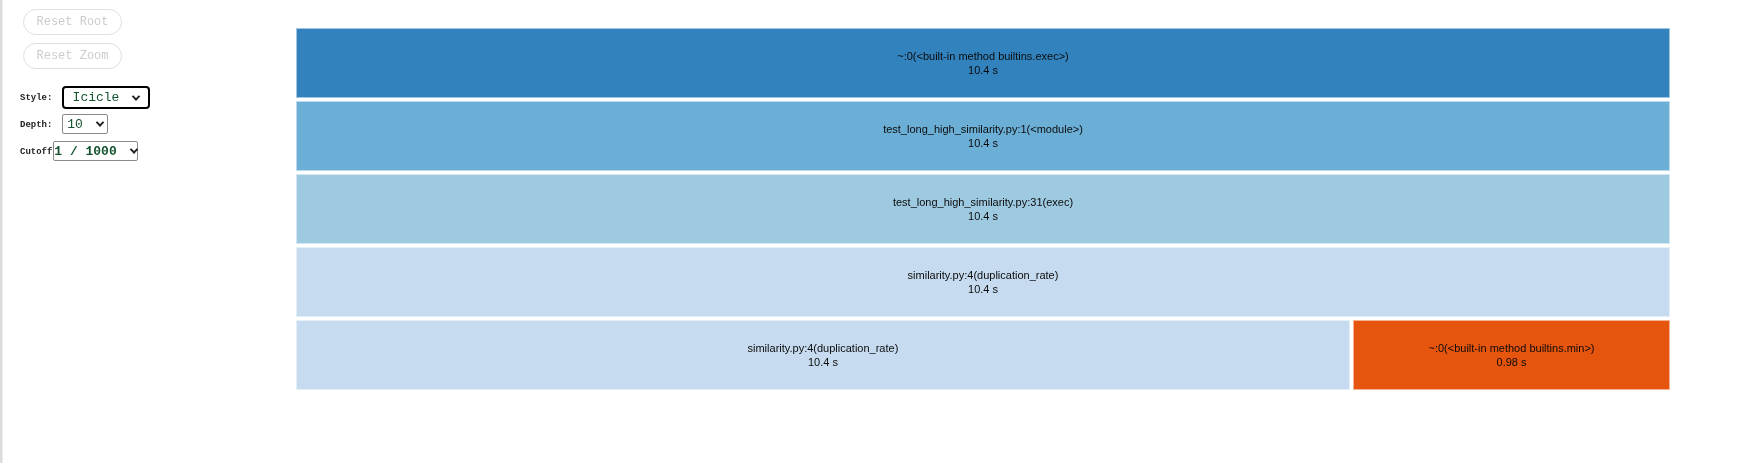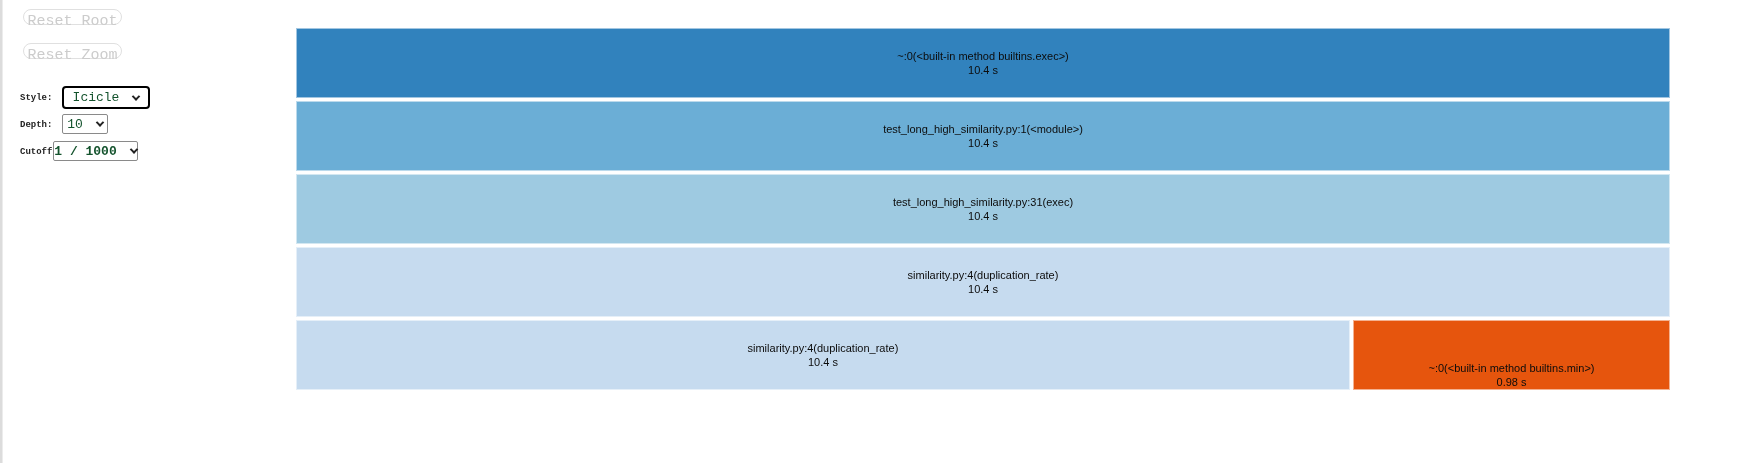--- a/index.html
+++ b/index.html
@@ -13,27 +13,27 @@
   
   .edge-strip {
     position: absolute; left: 0; top: 0;
     width: 3px; height: 463px;
     background: #dcdcdc;
     border-right: 1px solid #ececec;
   }
   
   .reset-btn {
     position: absolute; left: 23px;
-    width: 99px; height: 16px;
+    width: 99px; height: 26px;
     border: 1px solid #e0e0e0;
     border-radius: 13px;
     background: #ffffff;
     color: #cccccc;
     font-family: "Liberation Mono", monospace;
-    font-size: 15px;
+    font-size: 12px;
     text-align: center;
     line-height: 24px;
     cursor: default;
     white-space: nowrap;
   }
   #reset-root { top: 9px; }
   #reset-zoom { top: 43px; }
 
   .ctl-label {
     position: absolute; left: 20px;
@@ -144,17 +144,17 @@
       <div class="frame-time">10.4 s</div>
     </div>
     <div class="frame" style="left: 0%; width: 100%; top: 219px; height: 70px; background-color: rgb(198, 219, 239);">
       <div class="frame-name">similarity.py:4(duplication_rate)</div>
       <div class="frame-time">10.4 s</div>
     </div>
     <div class="frame" style="left: 0%; width: 76.7%; top: 292px; height: 70px; background-color: rgb(198, 219, 239);">
       <div class="frame-name">similarity.py:4(duplication_rate)</div>
       <div class="frame-time">10.4 s</div>
     </div>
-    <div class="frame" style="left: 76.93%; width: 23.07%; top: 292px; height: 70px; background-color: rgb(230, 85, 13); justify-content: flex-end;">
+    <div class="frame" style="left: 76.93%; width: 23.07%; top: 292px; height: 70px; background-color: rgb(230, 85, 13);">
       <div class="frame-name">~:0(&lt;built-in method builtins.min&gt;)</div>
       <div class="frame-time">0.98 s</div>
     </div>
   </div>
 
 </body></html>

